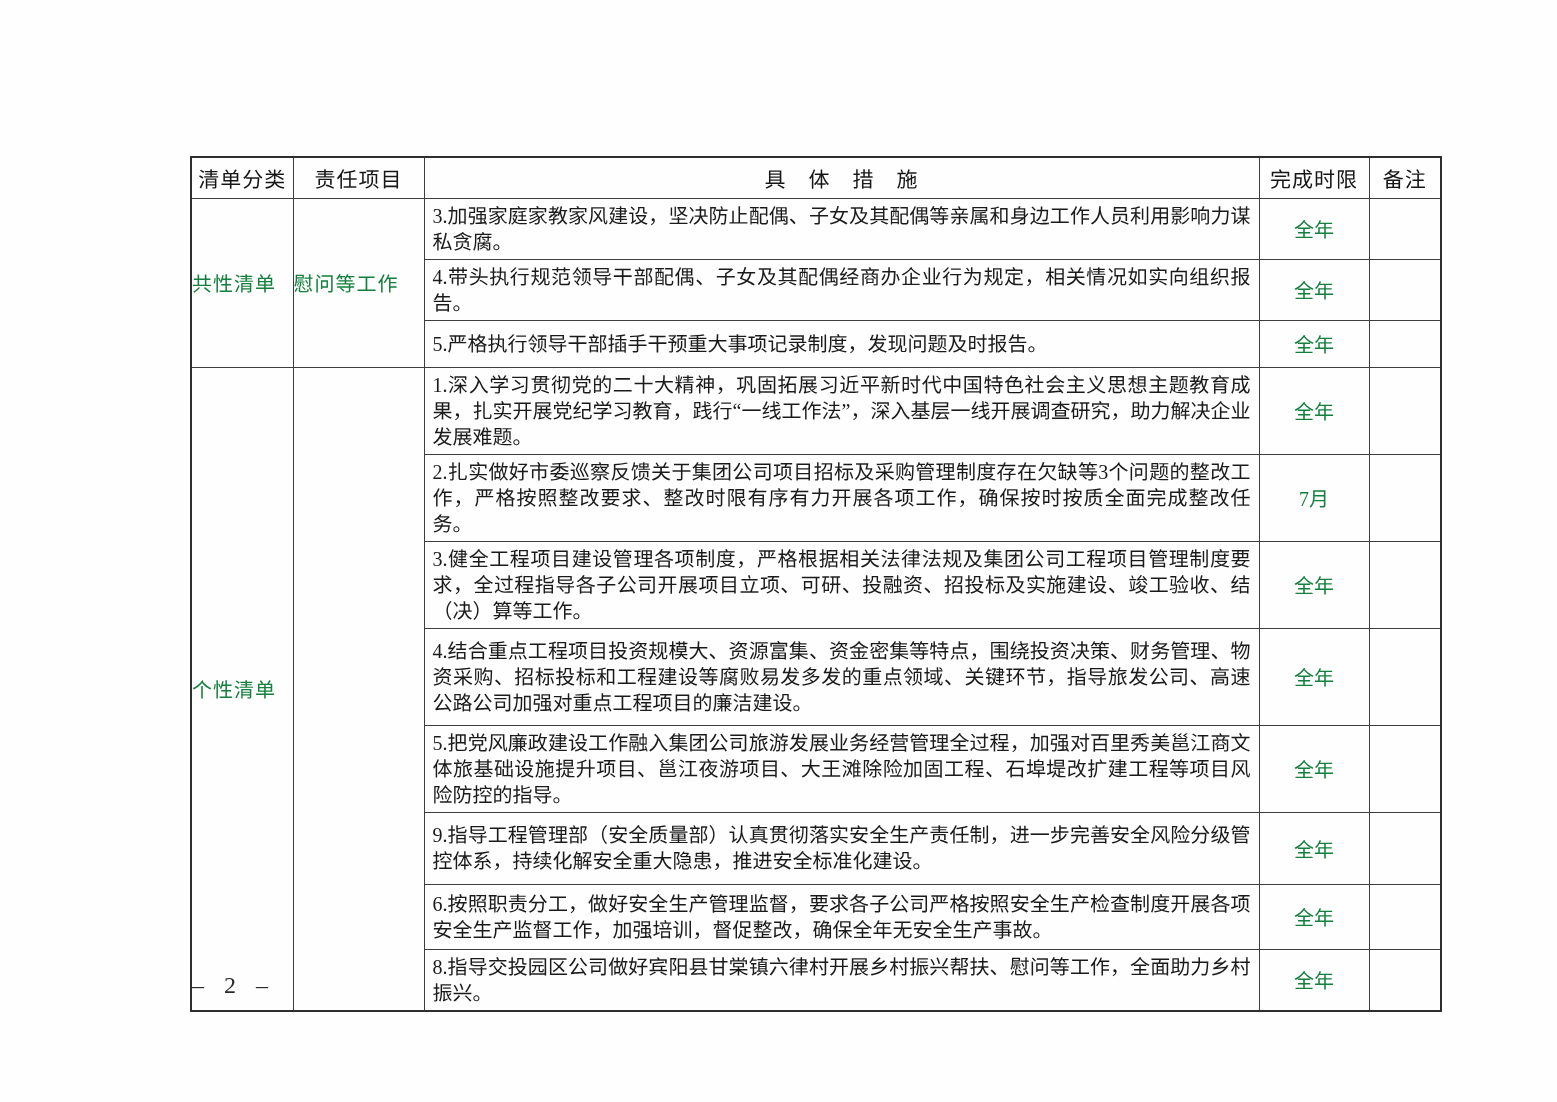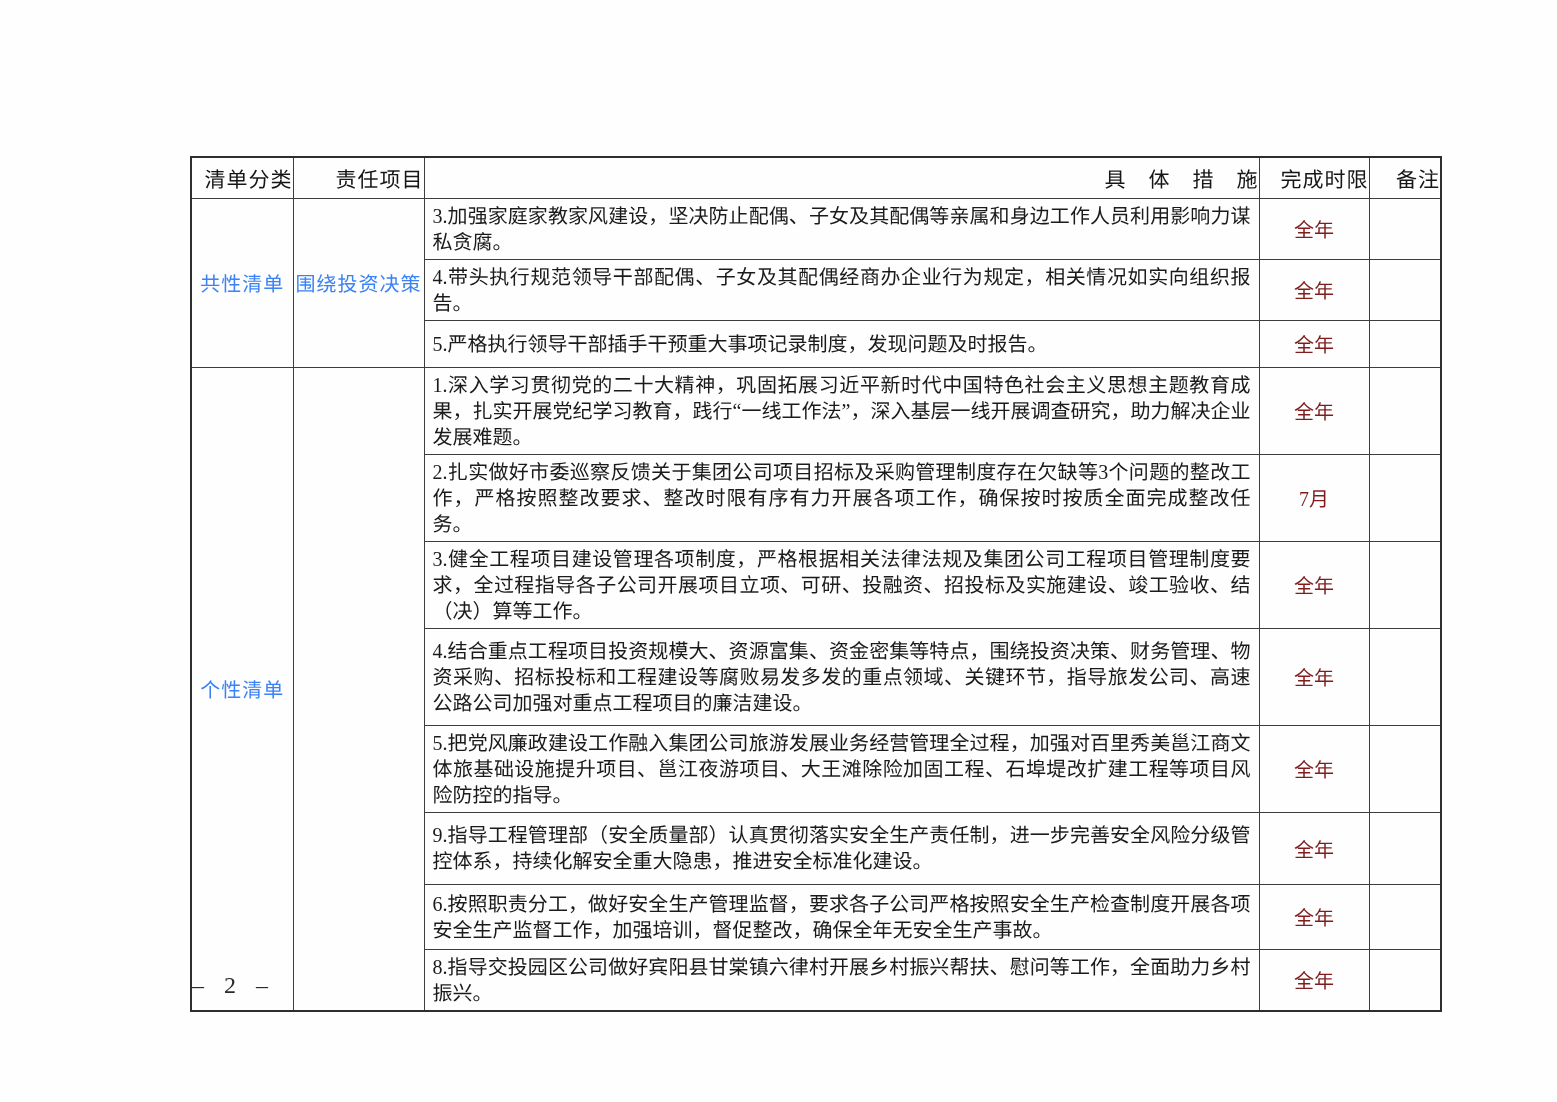--- a/index.html
+++ b/index.html
@@ -21,41 +21,41 @@
     border: 2px solid #2e2e2e;
   }
   table.doc-table td, table.doc-table th {
     border: 1.5px solid #3d3d3d;
     vertical-align: middle;
     font-weight: normal;
   }
   tr.header-row { height: 41px; }
   th.hcell {
     font-size: 21px;
-    text-align: right;
+    text-align: center;
     letter-spacing: 1px;
     color: #161616;
   }
   td.cat-cell, td.proj-cell {
-    text-align: center;
+    text-align: left;
     font-size: 20px;
     letter-spacing: 1px;
-    color: #3b82f6;
+    color: #15803d;
   }
   td.measure-cell {
     font-size: 20px;
     line-height: 26px;
     padding: 4px 8px 4px 8px;
     text-align: justify;
     color: #1a1a1a;
   }
   td.deadline-cell {
     text-align: center;
     font-size: 20px;
-    color: #7f1d1d;
+    color: #15803d;
   }
   td.remark-cell { font-size: 20px; }
 
   tr.r-s1   { height: 47px; }
   tr.r-s2-1 { height: 71px; }
   tr.r-s2-2 { height: 84px; margin-top: 44px; }
   tr.r-s2-3 { height: 73px; }
   tr.r-s2-4 { height: 97px; margin-top: 19px; }
   tr.r-s2-5 { height: 66px; }
   tr.r-s2-6 { height: 72px; }
@@ -90,21 +90,21 @@
         <tr class="header-row">
           <th class="hcell">清单分类</th>
           <th class="hcell">责任项目</th>
           <th class="hcell">具　体　措　施</th>
           <th class="hcell">完成时限</th>
           <th class="hcell">备注</th>
         </tr>
 
         <tr class="r-s1">
           <td class="cat-cell" rowspan="3">共性清单</td>
-          <td class="proj-cell" rowspan="3">围绕投资决策</td>
+          <td class="proj-cell" rowspan="3">慰问等工作</td>
           <td class="measure-cell">3.加强家庭家教家风建设，坚决防止配偶、子女及其配偶等亲属和身边工作人员利用影响力谋私贪腐。</td>
           <td class="deadline-cell">全年</td>
           <td class="remark-cell"></td>
         </tr>
         <tr class="r-s1">
           <td class="measure-cell">4.带头执行规范领导干部配偶、子女及其配偶经商办企业行为规定，相关情况如实向组织报告。</td>
           <td class="deadline-cell">全年</td>
           <td class="remark-cell"></td>
         </tr>
         <tr class="r-s1">

